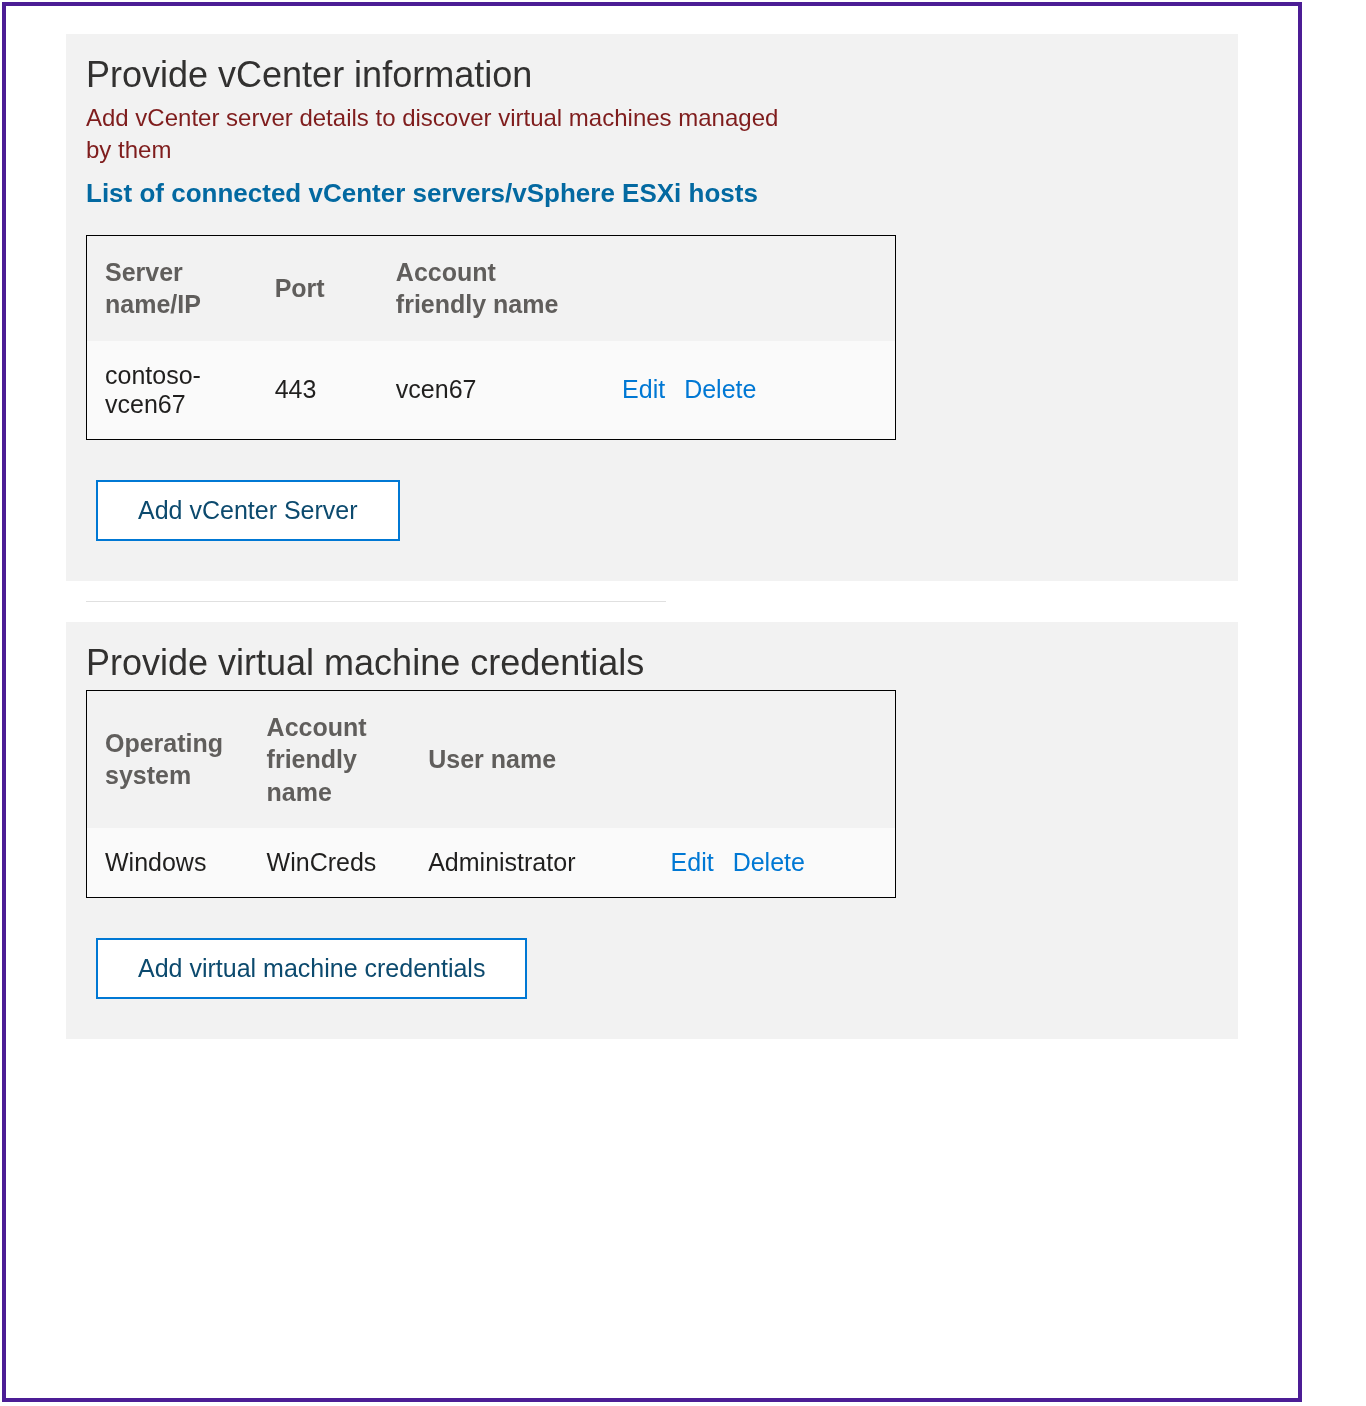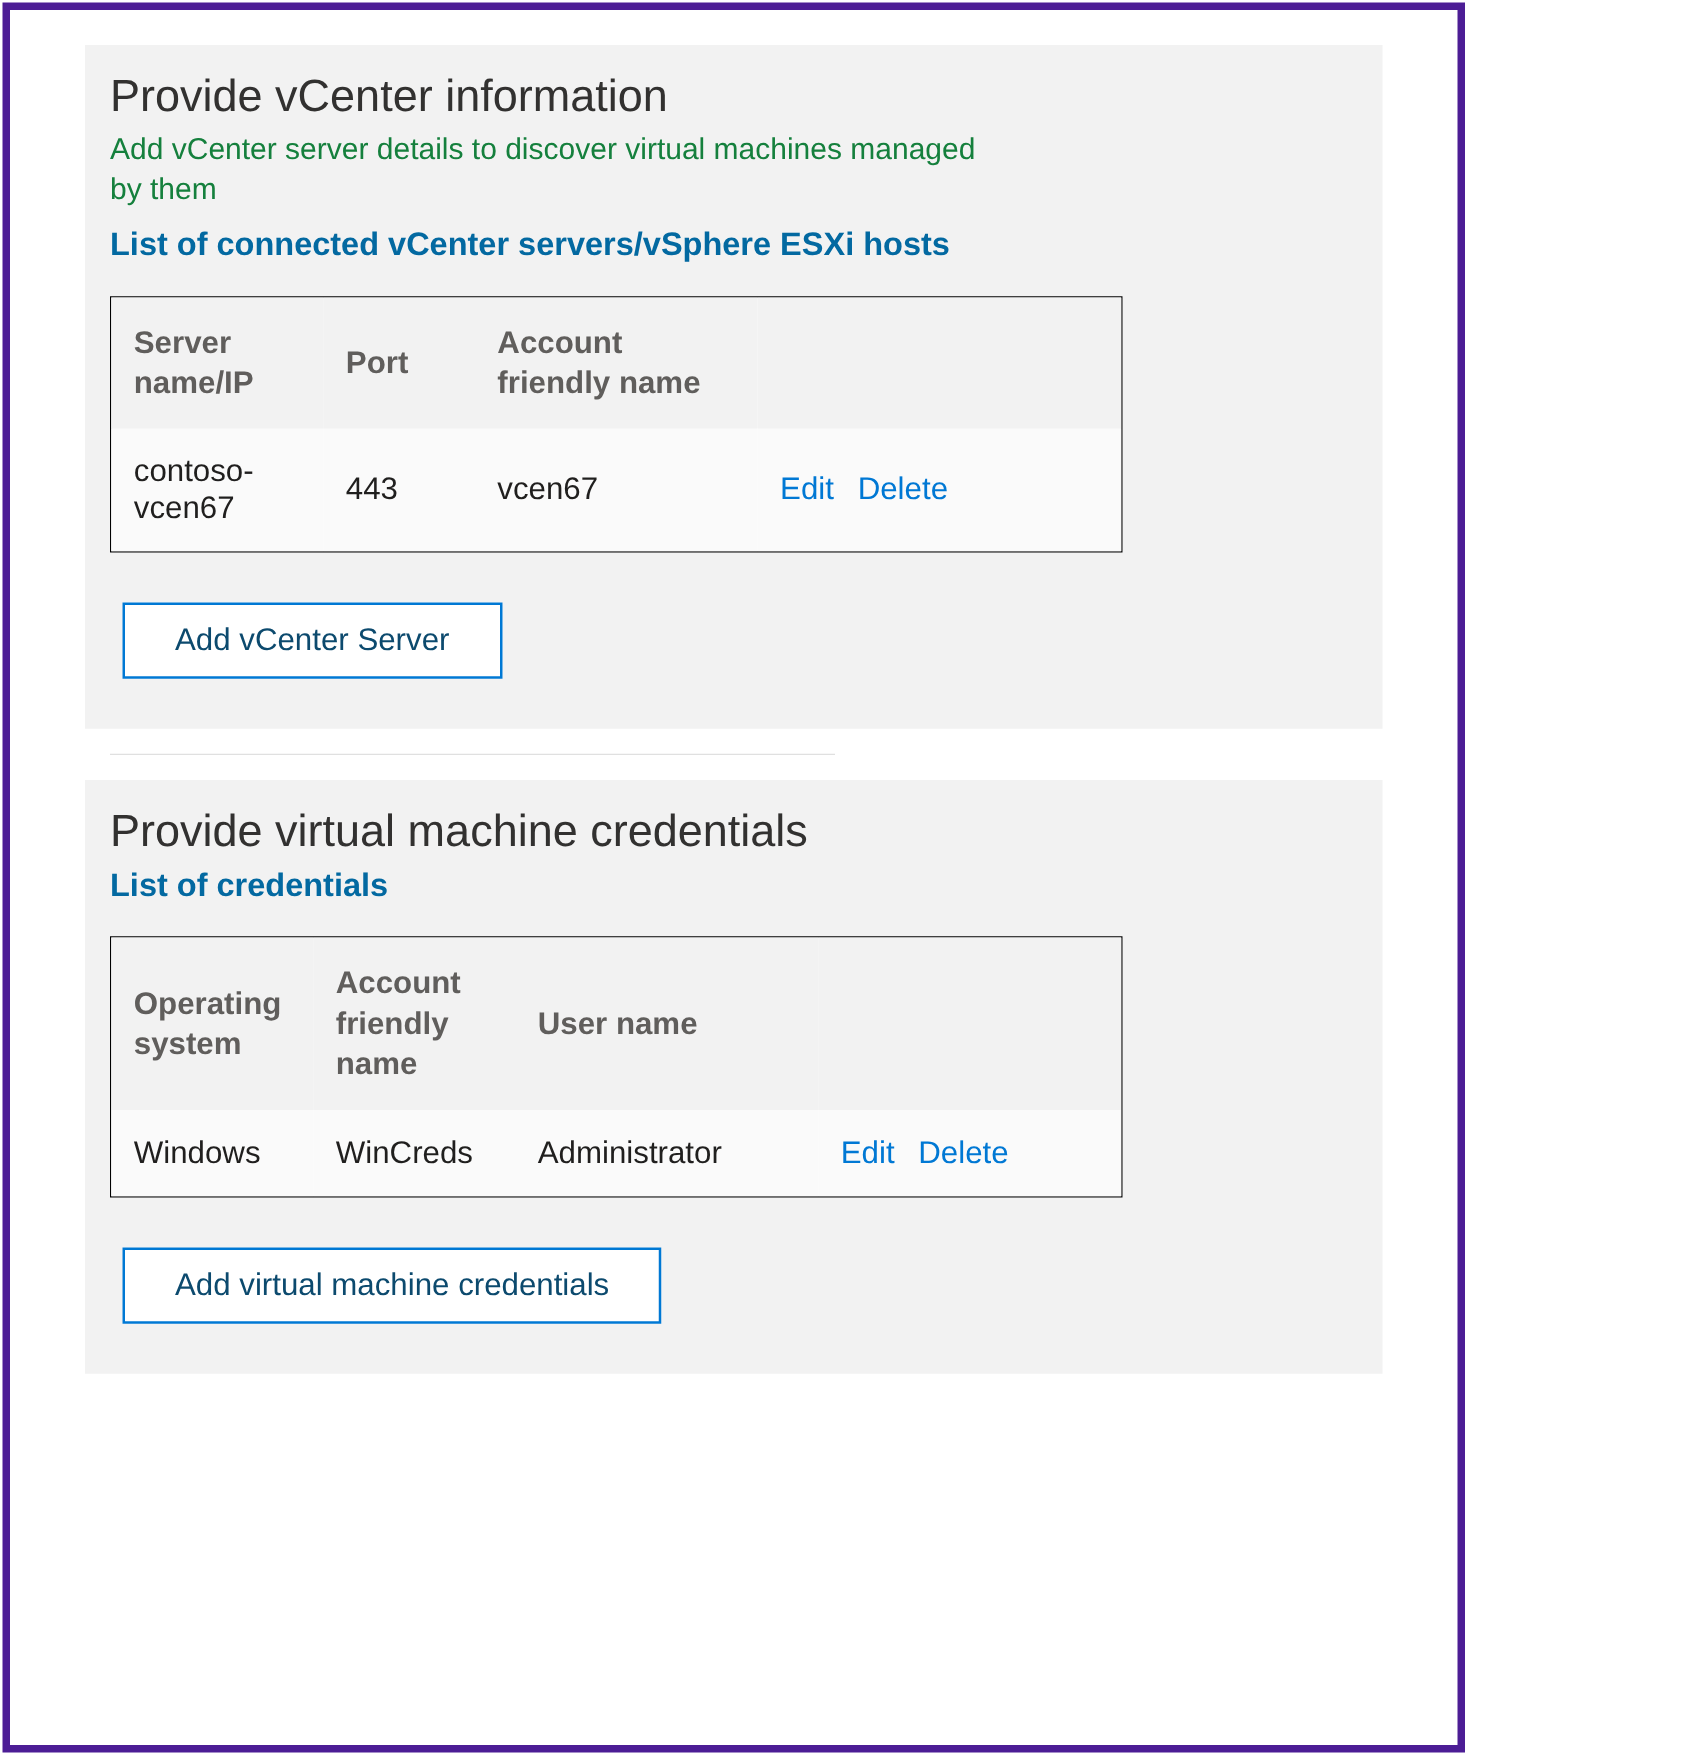--- a/index.html
+++ b/index.html
@@ -6,22 +6,22 @@
       box-sizing: border-box;
       margin: 0;
       padding: 0;
     }
     body {
       font-family: "Segoe UI", -apple-system, BlinkMacSystemFont, sans-serif;
       background: #fff;
       padding: 2px;
     }
     .frame {
-      border: 6px solid #4c1d95;
-      width: 1170px;
+      border: 4px solid #4c1d95;
+      width: 1300px;
       height: 1400px;
       padding: 0;
       position: relative;
     }
     .section {
       padding: 28px 60px 20px 60px;
     }
     .section-bg {
       background: #f2f2f2;
       padding: 20px 0 40px 0;
@@ -34,21 +34,21 @@
     }
     .section-title {
       font-size: 36px;
       font-weight: 400;
       color: #323130;
       margin-bottom: 6px;
     }
     .section-desc {
       font-size: 24px;
       font-weight: 400;
-      color: #15803d;
+      color: #7f1d1d;
       line-height: 1.35;
       margin-bottom: 10px;
       max-width: 700px;
     }
     .section-subtitle {
       font-size: 26px;
       font-weight: 700;
       color: #0369a1;
       margin-bottom: 24px;
       line-height: 1.3;
@@ -162,21 +162,20 @@
 
         <button class="add-button">Add vCenter Server</button>
       </div>
     </div>
 
     <div class="divider"></div>
 
     <div class="section-bg section2">
       <div class="section-inner">
         <h2 class="section-title">Provide virtual machine credentials</h2>
-        <div class="section-subtitle">List of credentials</div>
 
         <div class="table-wrap">
           <table>
             <thead>
               <tr>
                 <th class="t2-c1">Operating system</th>
                 <th class="t2-c2">Account friendly name</th>
                 <th class="t2-c3">User name</th>
                 <th class="t2-c4"></th>
               </tr>

